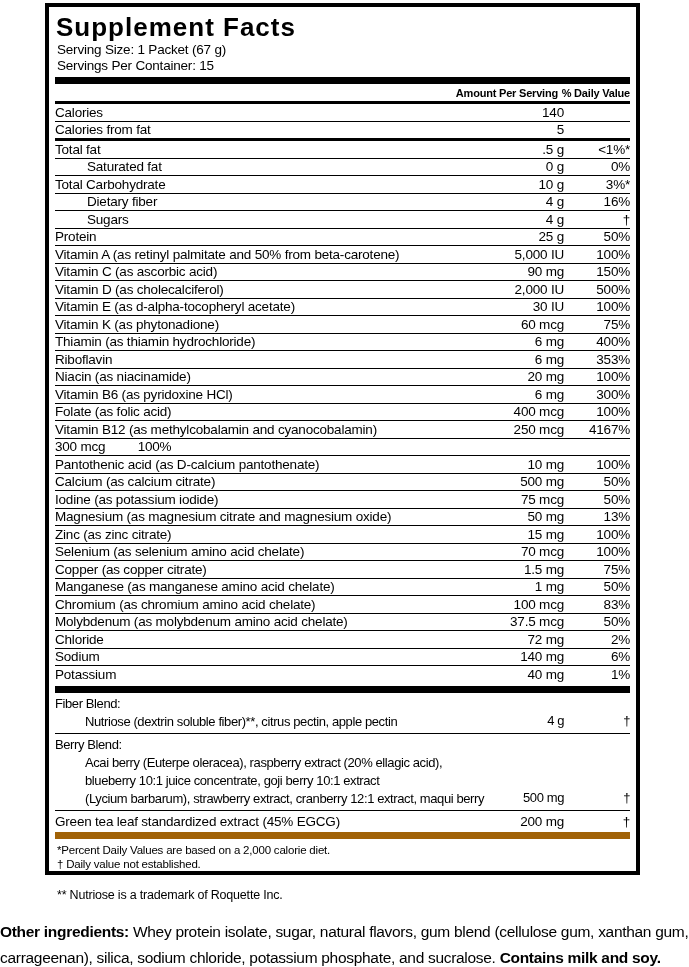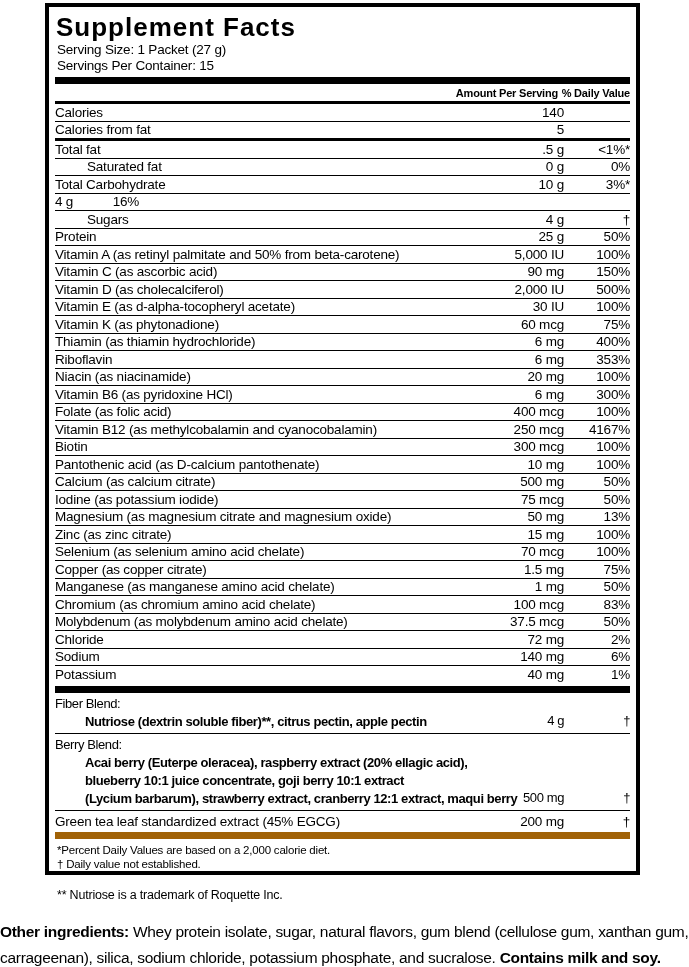--- a/index.html
+++ b/index.html
@@ -33,42 +33,42 @@
   .row .lbl.indent { padding-left:32px; }
   .row .amt { text-align:right; white-space:nowrap; }
   .row .dv  { width:66px; text-align:right; white-space:nowrap; }
   .row.sep-medium { border-bottom-width:3px; }
   #rows .row:last-child { border-bottom:none; }
   .blend {
     display:flex; align-items:flex-end; font-size:13px; line-height:18px;
     border-bottom:1.5px solid #000; letter-spacing:-0.4px; padding:2px 0 2px;
   }
   .blend .blk { flex:1; }
-  .blend .blk .bline { padding-left:30px; white-space:nowrap;font-weight:bold; }
+  .blend .blk .bline { padding-left:30px; white-space:nowrap; }
   .blend .amt { text-align:right; white-space:nowrap; padding-bottom:1px; }
   .blend .dv  { width:66px; text-align:right; white-space:nowrap; padding-bottom:1px; }
   .row.extract { border-bottom:none; padding:3px 0 2px; }
   .footnotes { border-top:7px solid #a16207; padding:4px 2px 0; }
   .footnote { font-size:11.5px; line-height:14.5px; letter-spacing:-0.2px; }
   .trademark {
     position:absolute; left:57px; top:888px; font-size:12.5px; letter-spacing:-0.2px;
   }
   .other {
     position:absolute; left:0; top:919px; width:689px; margin:0;
     font-size:15.5px; line-height:26px; letter-spacing:-0.3px;
   }
 </style>
 </head>
 <body>
 
 <div class="page">
 
   <section class="facts-box">
     <h1 class="title">Supplement Facts</h1>
-    <div class="serving">Serving Size: 1 Packet (27 g)</div>
+    <div class="serving">Serving Size: 1 Packet (67 g)</div>
     <div class="serving">Servings Per Container: 15</div>
 
     <div class="bar"></div>
 
     <div class="hdr">
       <span class="hl"></span>
       <span class="ha">Amount Per Serving</span>
       <span class="hd">% Daily Value</span>
     </div>
 
@@ -92,20 +92,21 @@
           <span class="lbl indent">Saturated fat</span>
           <span class="amt">0 g</span>
           <span class="dv">0%</span>
         </div>
         <div class="row">
           <span class="lbl">Total Carbohydrate</span>
           <span class="amt">10 g</span>
           <span class="dv">3%*</span>
         </div>
         <div class="row">
+          <span class="lbl indent">Dietary fiber</span>
           <span class="amt">4 g</span>
           <span class="dv">16%</span>
         </div>
         <div class="row">
           <span class="lbl indent">Sugars</span>
           <span class="amt">4 g</span>
           <span class="dv">†</span>
         </div>
         <div class="row">
           <span class="lbl">Protein</span>
@@ -161,21 +162,20 @@
           <span class="lbl">Folate (as folic acid)</span>
           <span class="amt">400 mcg</span>
           <span class="dv">100%</span>
         </div>
         <div class="row">
           <span class="lbl">Vitamin B12 (as methylcobalamin and cyanocobalamin)</span>
           <span class="amt">250 mcg</span>
           <span class="dv">4167%</span>
         </div>
         <div class="row">
-          <span class="lbl">Biotin</span>
           <span class="amt">300 mcg</span>
           <span class="dv">100%</span>
         </div>
         <div class="row">
           <span class="lbl">Pantothenic acid (as D-calcium pantothenate)</span>
           <span class="amt">10 mg</span>
           <span class="dv">100%</span>
         </div>
         <div class="row">
           <span class="lbl">Calcium (as calcium citrate)</span>

